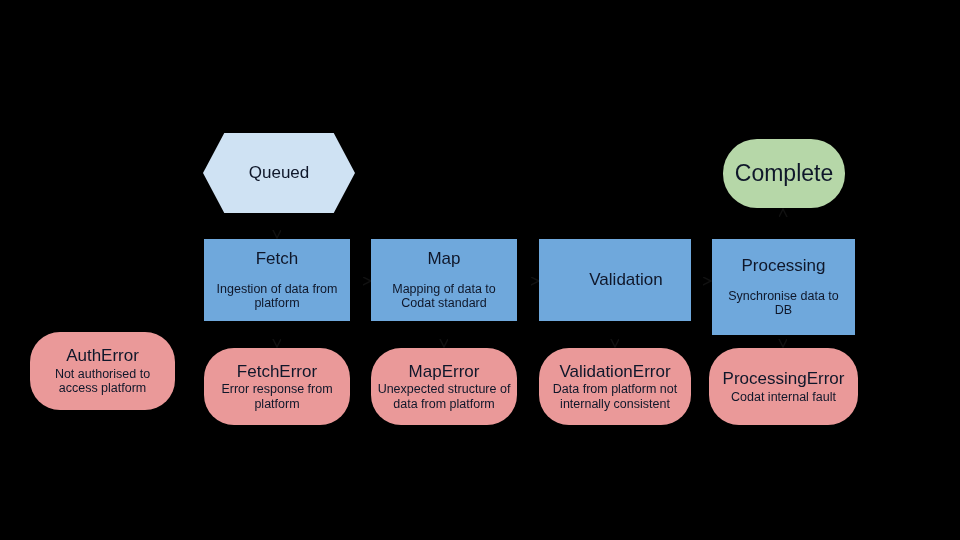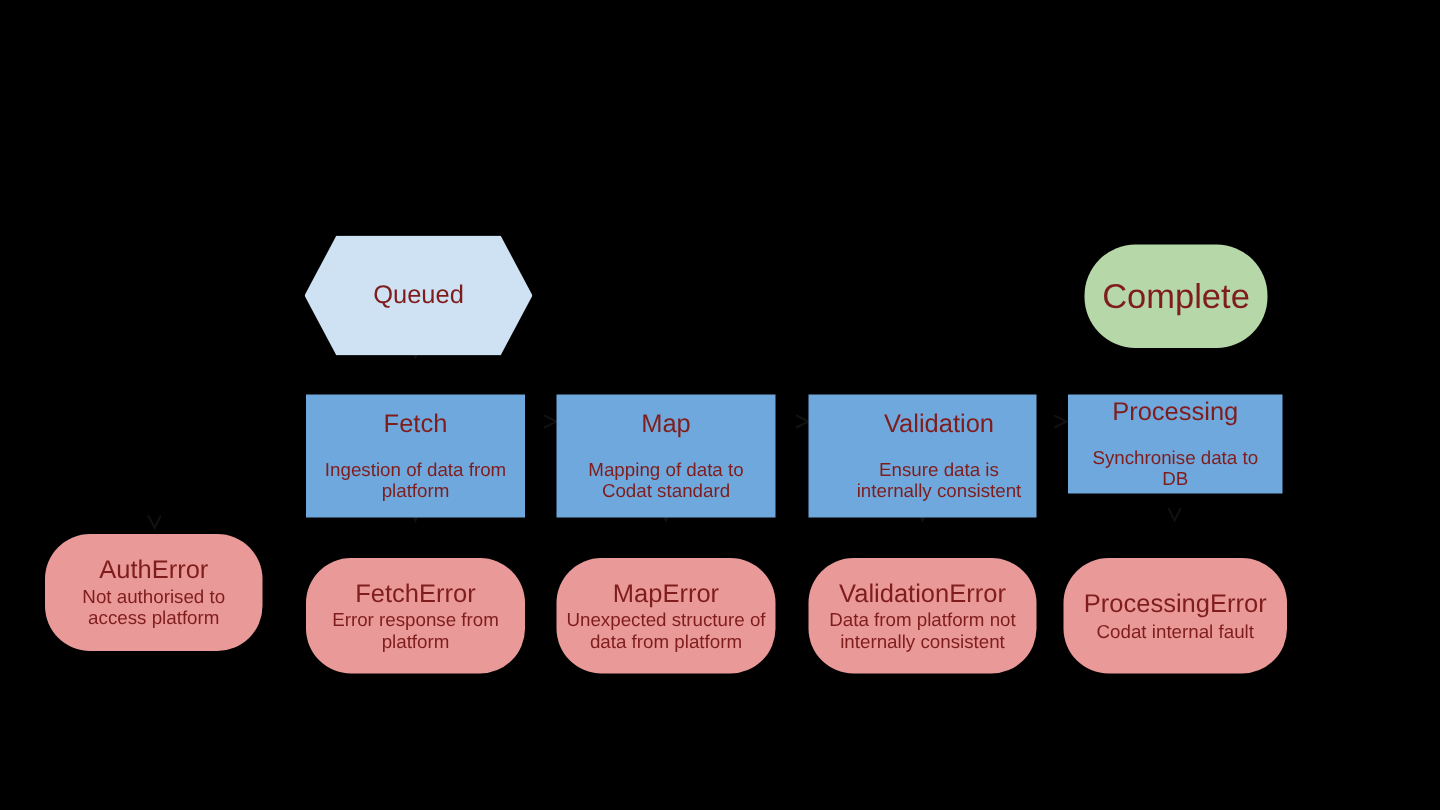--- a/index.html
+++ b/index.html
@@ -16,24 +16,23 @@
     font-family: "Liberation Sans", sans-serif;
     -webkit-font-smoothing: antialiased;
   }
   .node {
     position: absolute;
     box-sizing: border-box;
     display: flex;
     flex-direction: column;
     justify-content: center;
     text-align: center;
-    color: #7f1d1d;
+    color: #0f172a;
     line-height: 1.15;
     padding: 2px 6px;
-    margin-top: 24px;
   }
   .node .title {
     font-size: 17px;
     font-weight: 400;
     white-space: nowrap;
   }
   .node .desc {
     font-size: 12.5px;
     font-weight: 400;
     margin-top: 1px;
@@ -117,24 +116,23 @@
     <div class="desc">Ingestion of data from platform</div>
   </div>
 
   <div class="node stage" style="left:371px; top:239px; width:146px; height:82px;">
     <div class="title">Map</div>
     <div class="desc">Mapping of data to Codat standard</div>
   </div>
 
   <div class="node stage" style="left:539px; top:239px; width:152px; height:82px;padding-left:28px;">
     <div class="title">Validation</div>
-    <div class="desc">Ensure data is internally consistent</div>
   </div>
 
-  <div class="node stage" style="left:712px; top:239px; width:143px; height:66px;">
+  <div class="node stage" style="left:712px; top:239px; width:143px; height:96px;">
     <div class="title">Processing</div>
     <div class="desc">Synchronise data to DB</div>
   </div>
 
   <div class="node error" style="left:30px; top:332px; width:145px; height:78px;">
     <div class="title">AuthError</div>
     <div class="desc">Not authorised to access platform</div>
   </div>
 
   <div class="node error" style="left:371px; top:348px; width:146px; height:77px;">

